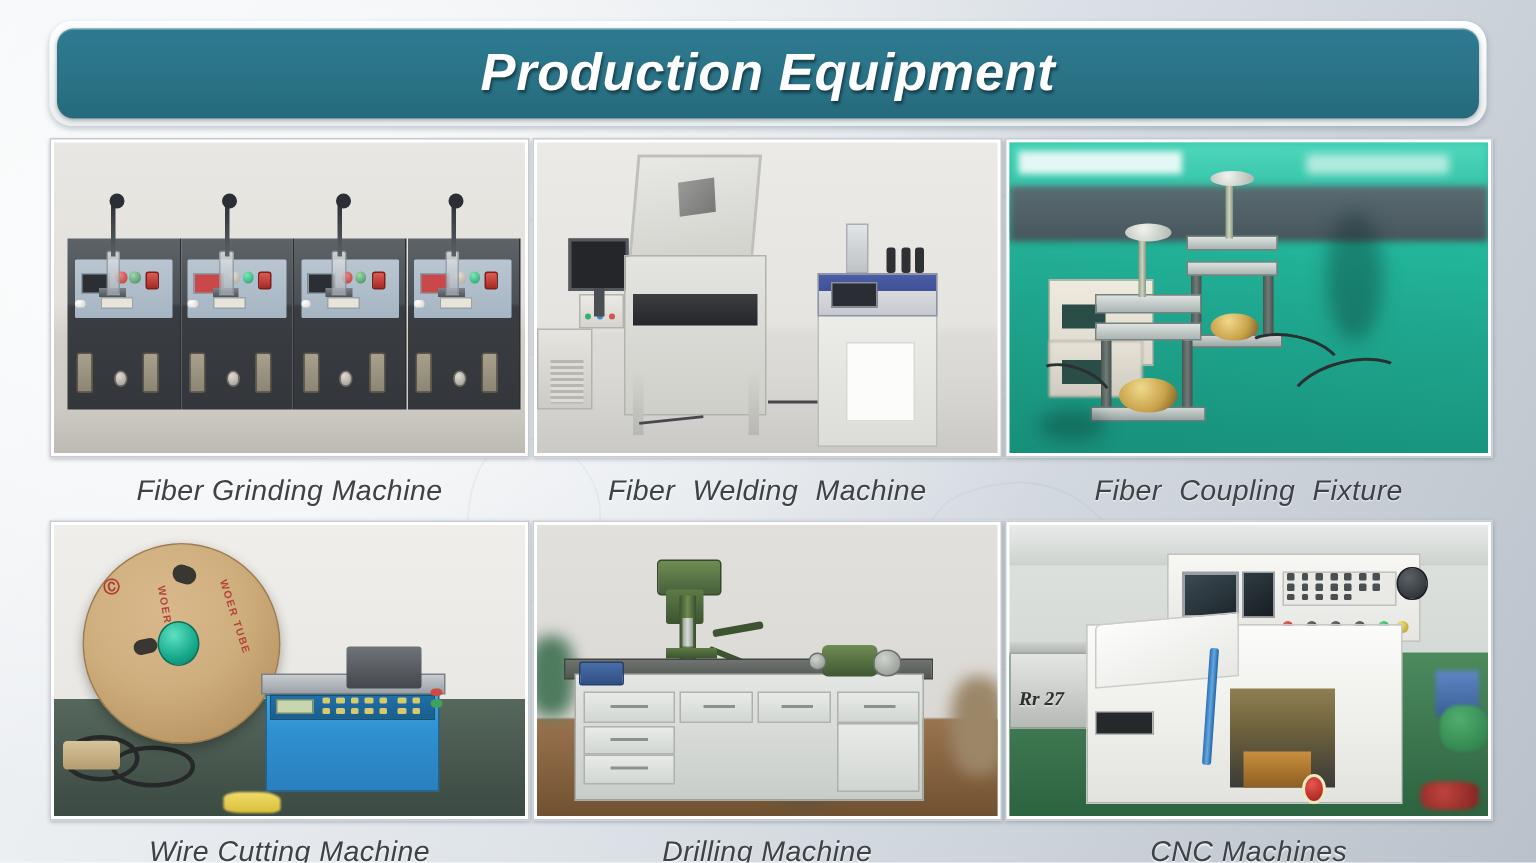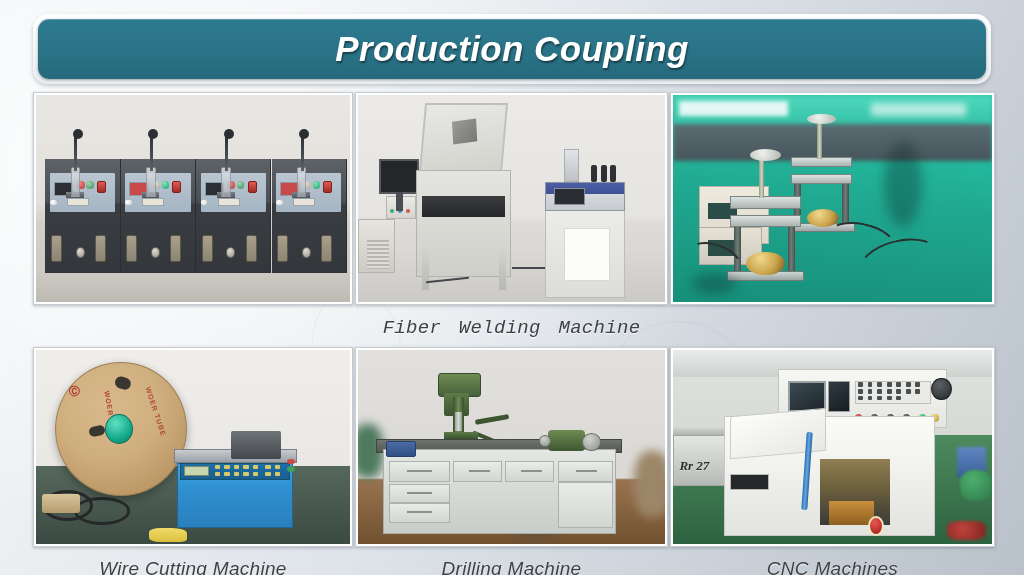--- a/index.html
+++ b/index.html
@@ -55,21 +55,21 @@
   .photo { position:relative; width:100%; height:100%; overflow:hidden; }
   .caption {
     text-align:center;
     font-style:italic;
     color:#3d4246;
     font-size:19px;
     letter-spacing:0.3px;
     text-shadow:0 1px 1px rgba(255,255,255,0.85);
     white-space:nowrap;
   }
-  .caption.spaced { word-spacing:6px;font-family:Liberation Mono, monospace; }
+  .caption.spaced { word-spacing:6px; }
 
   
 
   
   .sc-grind { background:linear-gradient(180deg,#e9e7e3 0%, #e3e0db 52%, #d3d0ca 62%, #c9c6c0 100%); }
   .gr-table { position:absolute; left:0; bottom:0; width:100%; height:16%;
               background:linear-gradient(180deg,#cfccc6,#bdbab4); }
   .gr-unit { position:absolute; bottom:14%; width:24%; height:55%;
              background:linear-gradient(180deg,#5e6368 0%, #4a4f55 38%, #3a3e43 40%, #33373c 100%);
              border-right:1px solid #2a2e33; }
@@ -293,21 +293,21 @@
         <path d="M330 300 q36 -18 58 10 q22 28 4 62 q-20 38 -52 26 q-30 -12 -28 -52 q2 -34 18 -46 z"></path>
         <path d="M560 150 q70 -36 150 -10 q80 26 140 0 q54 -24 90 14 q34 36 -10 70 q-48 36 -120 26 q-76 -10 -140 16 q-64 26 -100 -12 q-32 -34 -10 -104 z"></path>
         <path d="M640 330 q56 -22 92 14 q34 34 6 74 q-28 40 -78 26 q-48 -14 -46 -66 q2 -38 26 -48 z"></path>
         <path d="M820 400 q44 -10 60 22 q14 30 -18 48 q-34 18 -56 -8 q-20 -26 14 -62 z"></path>
       </g>
     </svg>
   </div>
 
   <div class="title-wrap">
     <div class="title-banner">
-      <span class="title-text">Production Coupling</span>
+      <span class="title-text">Production Equipment</span>
     </div>
   </div>
 
   <div class="grid">
 
     <div class="row" style="height:250px;">
 
       <div class="cell" style="width:320px; margin-left:33px;">
         <div class="photo-frame" style="width:320px; height:213px;">
           <div class="photo sc-grind">
@@ -387,20 +387,21 @@
                 <div class="gr-socket" style="left:68%;"></div>
               </div>
               <div class="gr-plate" style="left:28%;"></div>
               <div class="gr-white" style="left:6%;"></div>
               <div class="gr-head" style="left:34%;"></div>
               <div class="gr-arm" style="left:39%;"></div>
               <div class="gr-ball" style="left:37%;"></div>
             </div>
           </div>
         </div>
+        <div class="caption" style="margin-top:12px;">Fiber Grinding Machine</div>
       </div>
 
       <div class="cell" style="width:313px; margin-left:2px;">
         <div class="photo-frame" style="width:313px; height:213px;">
           <div class="photo sc-weld">
             <div class="wd-floor"></div>
             <div class="wd-chiller"></div>
             <div class="wd-vent"></div>
             <div class="wd-rack"></div>
             <div class="wd-rackdot" style="left:10.5%; background:#36b06e;"></div>
@@ -463,20 +464,21 @@
             <div class="cp-post" style="left:36%; top:64%; height:22%;"></div>
             <div class="cp-fixbase" style="left:17%; top:85%; width:24%; height:5%;"></div>
             <div class="cp-gold" style="left:23%; top:76%; width:12%; height:11%;"></div>
 
             <div class="cp-cable" style="left:48%; top:62%; width:22%; height:18%; transform:rotate(12deg);"></div>
             <div class="cp-cable" style="left:58%; top:70%; width:26%; height:22%; transform:rotate(-14deg);"></div>
             <div class="cp-cable" style="left:4%; top:72%; width:18%; height:16%; transform:rotate(20deg);"></div>
             <div class="cp-shadow" style="left:6%; top:86%; width:14%; height:10%;"></div>
           </div>
         </div>
+        <div class="caption spaced" style="margin-top:12px;">Fiber  Coupling  Fixture</div>
       </div>
     </div>
 
     <div class="row" style="height:240px; margin-top:5px;">
 
       <div class="cell" style="width:320px; margin-left:33px;">
         <div class="photo-frame" style="width:320px; height:200px;">
           <div class="photo sc-wire">
             <div class="wc-table"></div>
 

